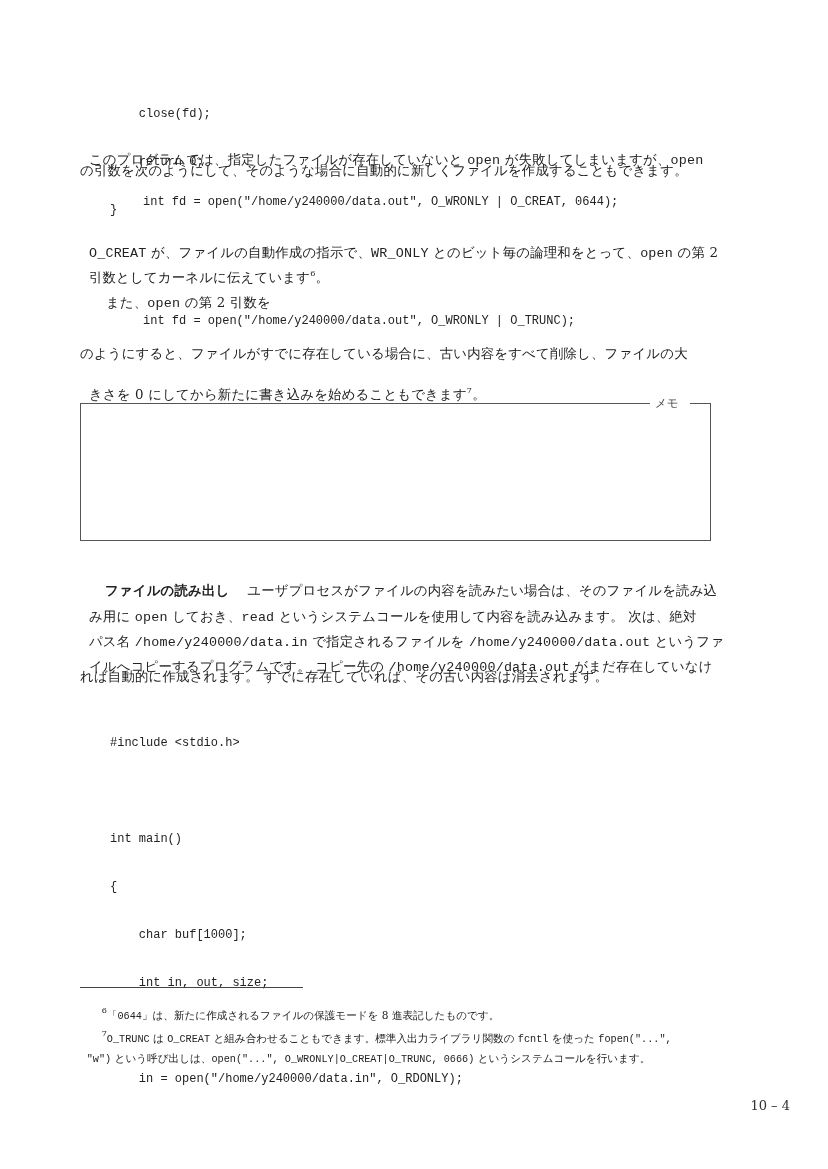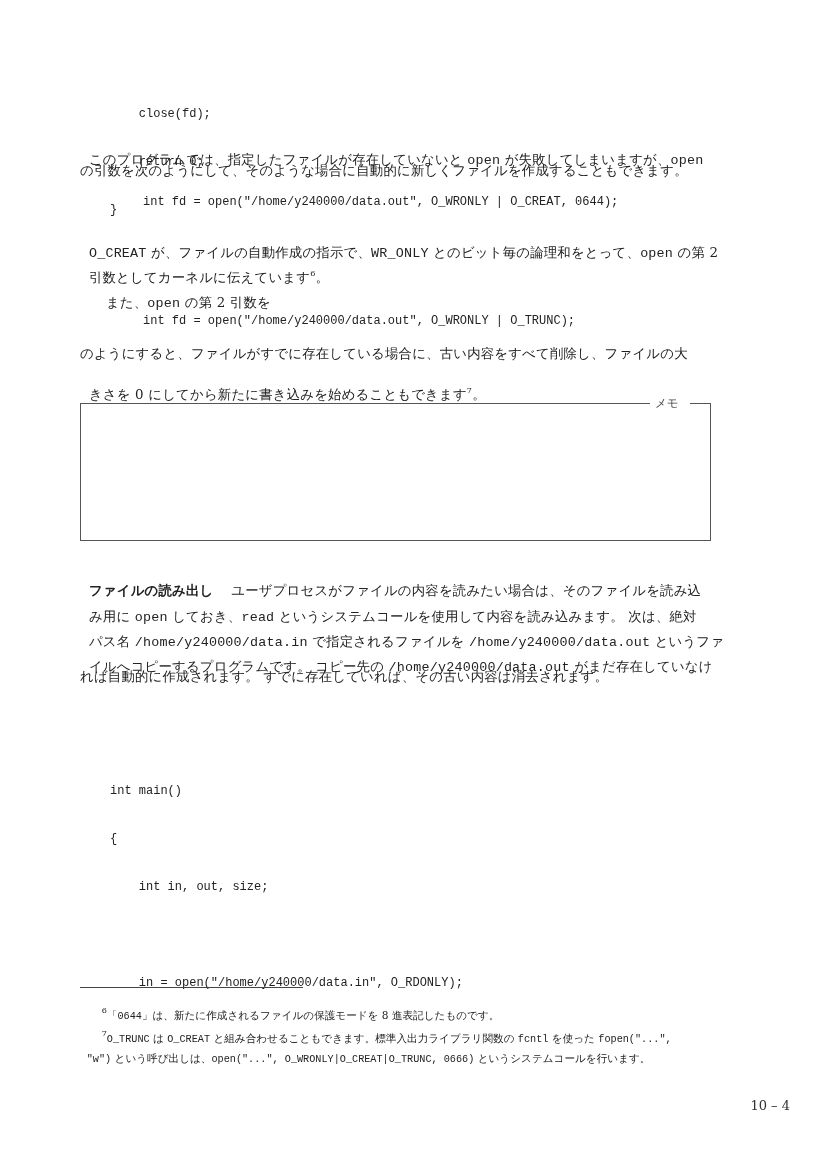--- a/index.html
+++ b/index.html
@@ -2,21 +2,21 @@
 <html><head>
 <meta charset="utf-8">
 <style>
   html, body { margin: 0; padding: 0; background: #ffffff; }
   body { width: 828px; height: 1169px; position: relative; overflow: hidden;
          font-family: "DejaVu Serif", serif; color: #1a1a1a; }
   .abs { position: absolute; white-space: pre; }
   .code { font-family: "Liberation Mono", "DejaVu Sans Mono", monospace; font-size: 12px; line-height: 16px; color: #222; }
   .para { font-family: "DejaVu Serif", serif; font-size: 13.4px; color: #222; letter-spacing: 0.2px; }
   .tt { font-family: "Liberation Mono", "DejaVu Sans Mono", monospace; }
-  .bold { font-family: Liberation Mono, monospace; font-weight: bold; }
+  .bold { font-family: Liberation Mono, monospace; font-weight: bold; margin-left: 16px; }
   sup { font-size: 8px; vertical-align: 6px; line-height: 0; }
   .memo-box { position: absolute; left: 80px; top: 403px; width: 629px; height: 137px; border: 1.2px solid #555; border-top: none; }
   .memo-top-left { position: absolute; left: 80px; top: 403px; width: 570px; height: 0; border-top: 1.2px solid #555; }
   .memo-top-right { position: absolute; left: 690px; top: 403px; width: 20px; height: 0; border-top: 1.2px solid #555; }
   .memo-label { position: absolute; left: 655px; top: 396px; font-size: 11.5px; color: #444; font-family: Liberation Sans, sans-serif; }
   .fn-rule { position: absolute; left: 80px; top: 987px; width: 223px; height: 0; border-top: 1px solid #444; }
   .fn { font-size: 10.6px; color: #222; }
   .fn .tt { font-size: 10.2px; }
   .pagenum { position: absolute; top: 1098px; left: 0; width: 790px; text-align: right; font-size: 13px; color: #333; }
 </style>
@@ -67,23 +67,25 @@
 </div>
 <div class="abs para" style="left:80px; top:618px;">
   <span>パス名 </span><span class="tt">/home/y240000/data.in</span><span> で指定されるファイルを </span><span class="tt">/home/y240000/data.out</span><span> というファ</span>
 </div>
 <div class="abs para" style="left:80px; top:643px;">
   <span>イルへコピーするプログラムです。 コピー先の </span><span class="tt">/home/y240000/data.out</span><span> がまだ存在していなけ</span>
 </div>
 <div class="abs para" style="left:80px; top:668px;">れば自動的に作成されます。 すでに存在していれば、その古い内容は消去されます。</div>
 
 <div class="abs code" style="left:110px; top:703px;">
+  <div>#include &lt;stdio.h&gt;</div>
   <div>&nbsp;</div>
   <div>int main()</div>
   <div>{</div>
+  <div>    char buf[1000];</div>
   <div>    int in, out, size;</div>
   <div>&nbsp;</div>
   <div>    in = open("/home/y240000/data.in", O_RDONLY);</div>
   
   
   
   
   
   
   

